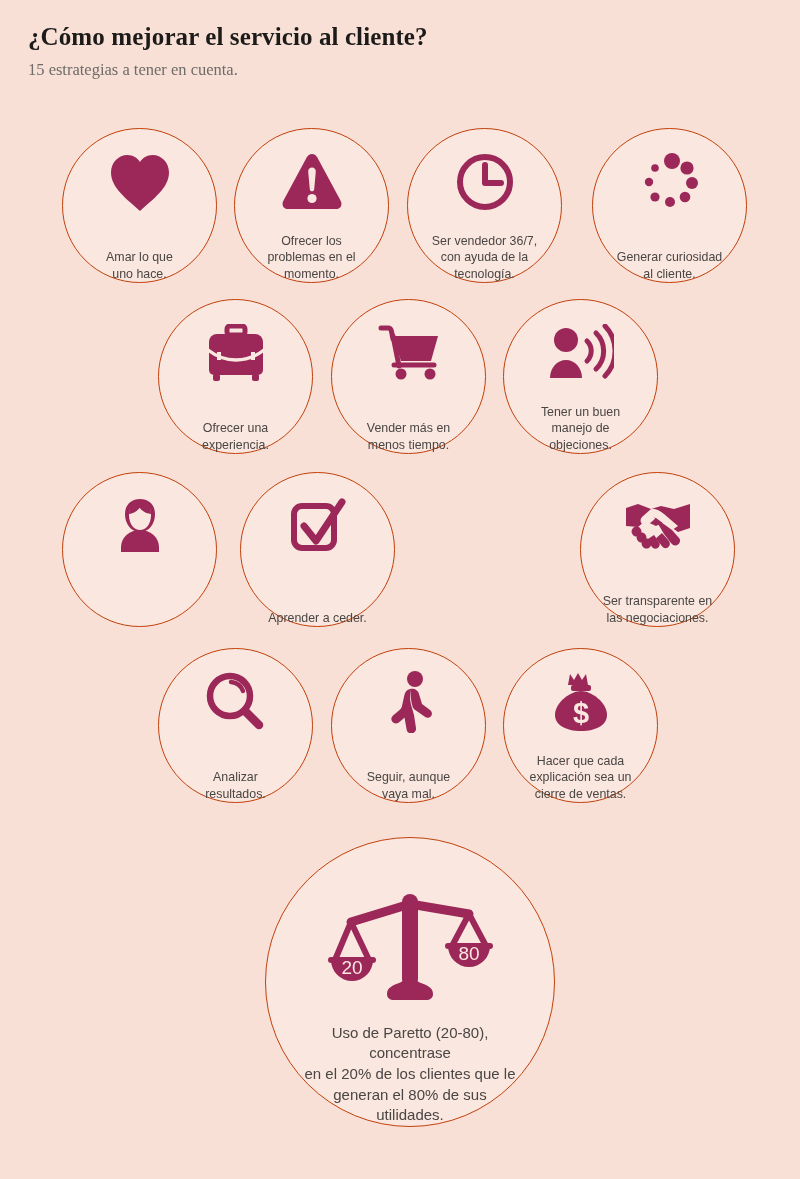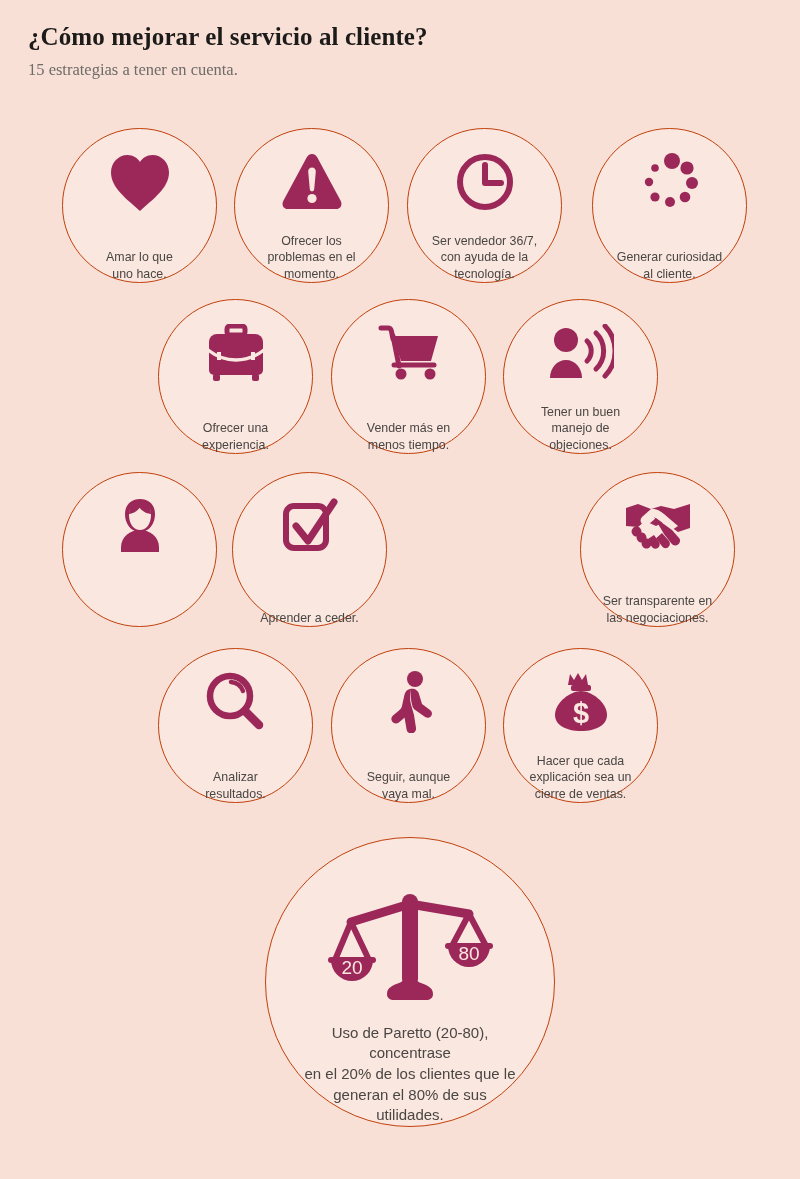--- a/index.html
+++ b/index.html
@@ -226,21 +226,21 @@
         <svg width="58" height="58" viewBox="0 0 58 58">
           <path d="M29 2c9 0 15 6 15 15 0 10-6 18-15 18S14 27 14 17C14 8 20 2 29 2z" fill="#9b2859"></path>
           <path d="M16 16c2-8 8-12 13-12 6 0 11 3 13 11 0 0-3 1-7-2-3-2.4-5-4-5-4s-2 3-6 5c-3 1.6-8 2-8 2z" fill="#9b2859"></path>
           <path d="M18 18c0-8 4.5-13 11-13s11 5 11 13c0 9-5 15-11 15s-11-6-11-15z" fill="#fae7df"></path>
           <path d="M18 17c0-8 4.5-13 11-13s11 5 11 13c0 0-4 0-8-3-2.5-1.8-3.4-3.2-3.4-3.2s-1.6 2.6-5 4.4C20 16.8 18 17 18 17z" fill="#9b2859"></path>
           <path d="M29 33c10 0 19 7 19 17v5H10v-5c0-10 9-17 19-17z" fill="#9b2859"></path>
         </svg>
       </span>
     </div>
 
-    <div class="bubble small" style="left:232px; top:472px;">
+    <div class="bubble small" style="left:240px; top:472px;">
       <span class="icon-wrap">
         <svg width="60" height="60" viewBox="0 0 60 60">
           <rect x="6" y="10" width="40" height="42" rx="8" fill="none" stroke="#9b2859" stroke-width="6"></rect>
           <path d="M16 30 L28 45 L54 6" fill="none" stroke="#9b2859" stroke-width="7" stroke-linecap="round" stroke-linejoin="round"></path>
         </svg>
       </span>
       <span class="caption" style="white-space:pre-line;">Aprender a ceder.</span>
     </div>
 
 

